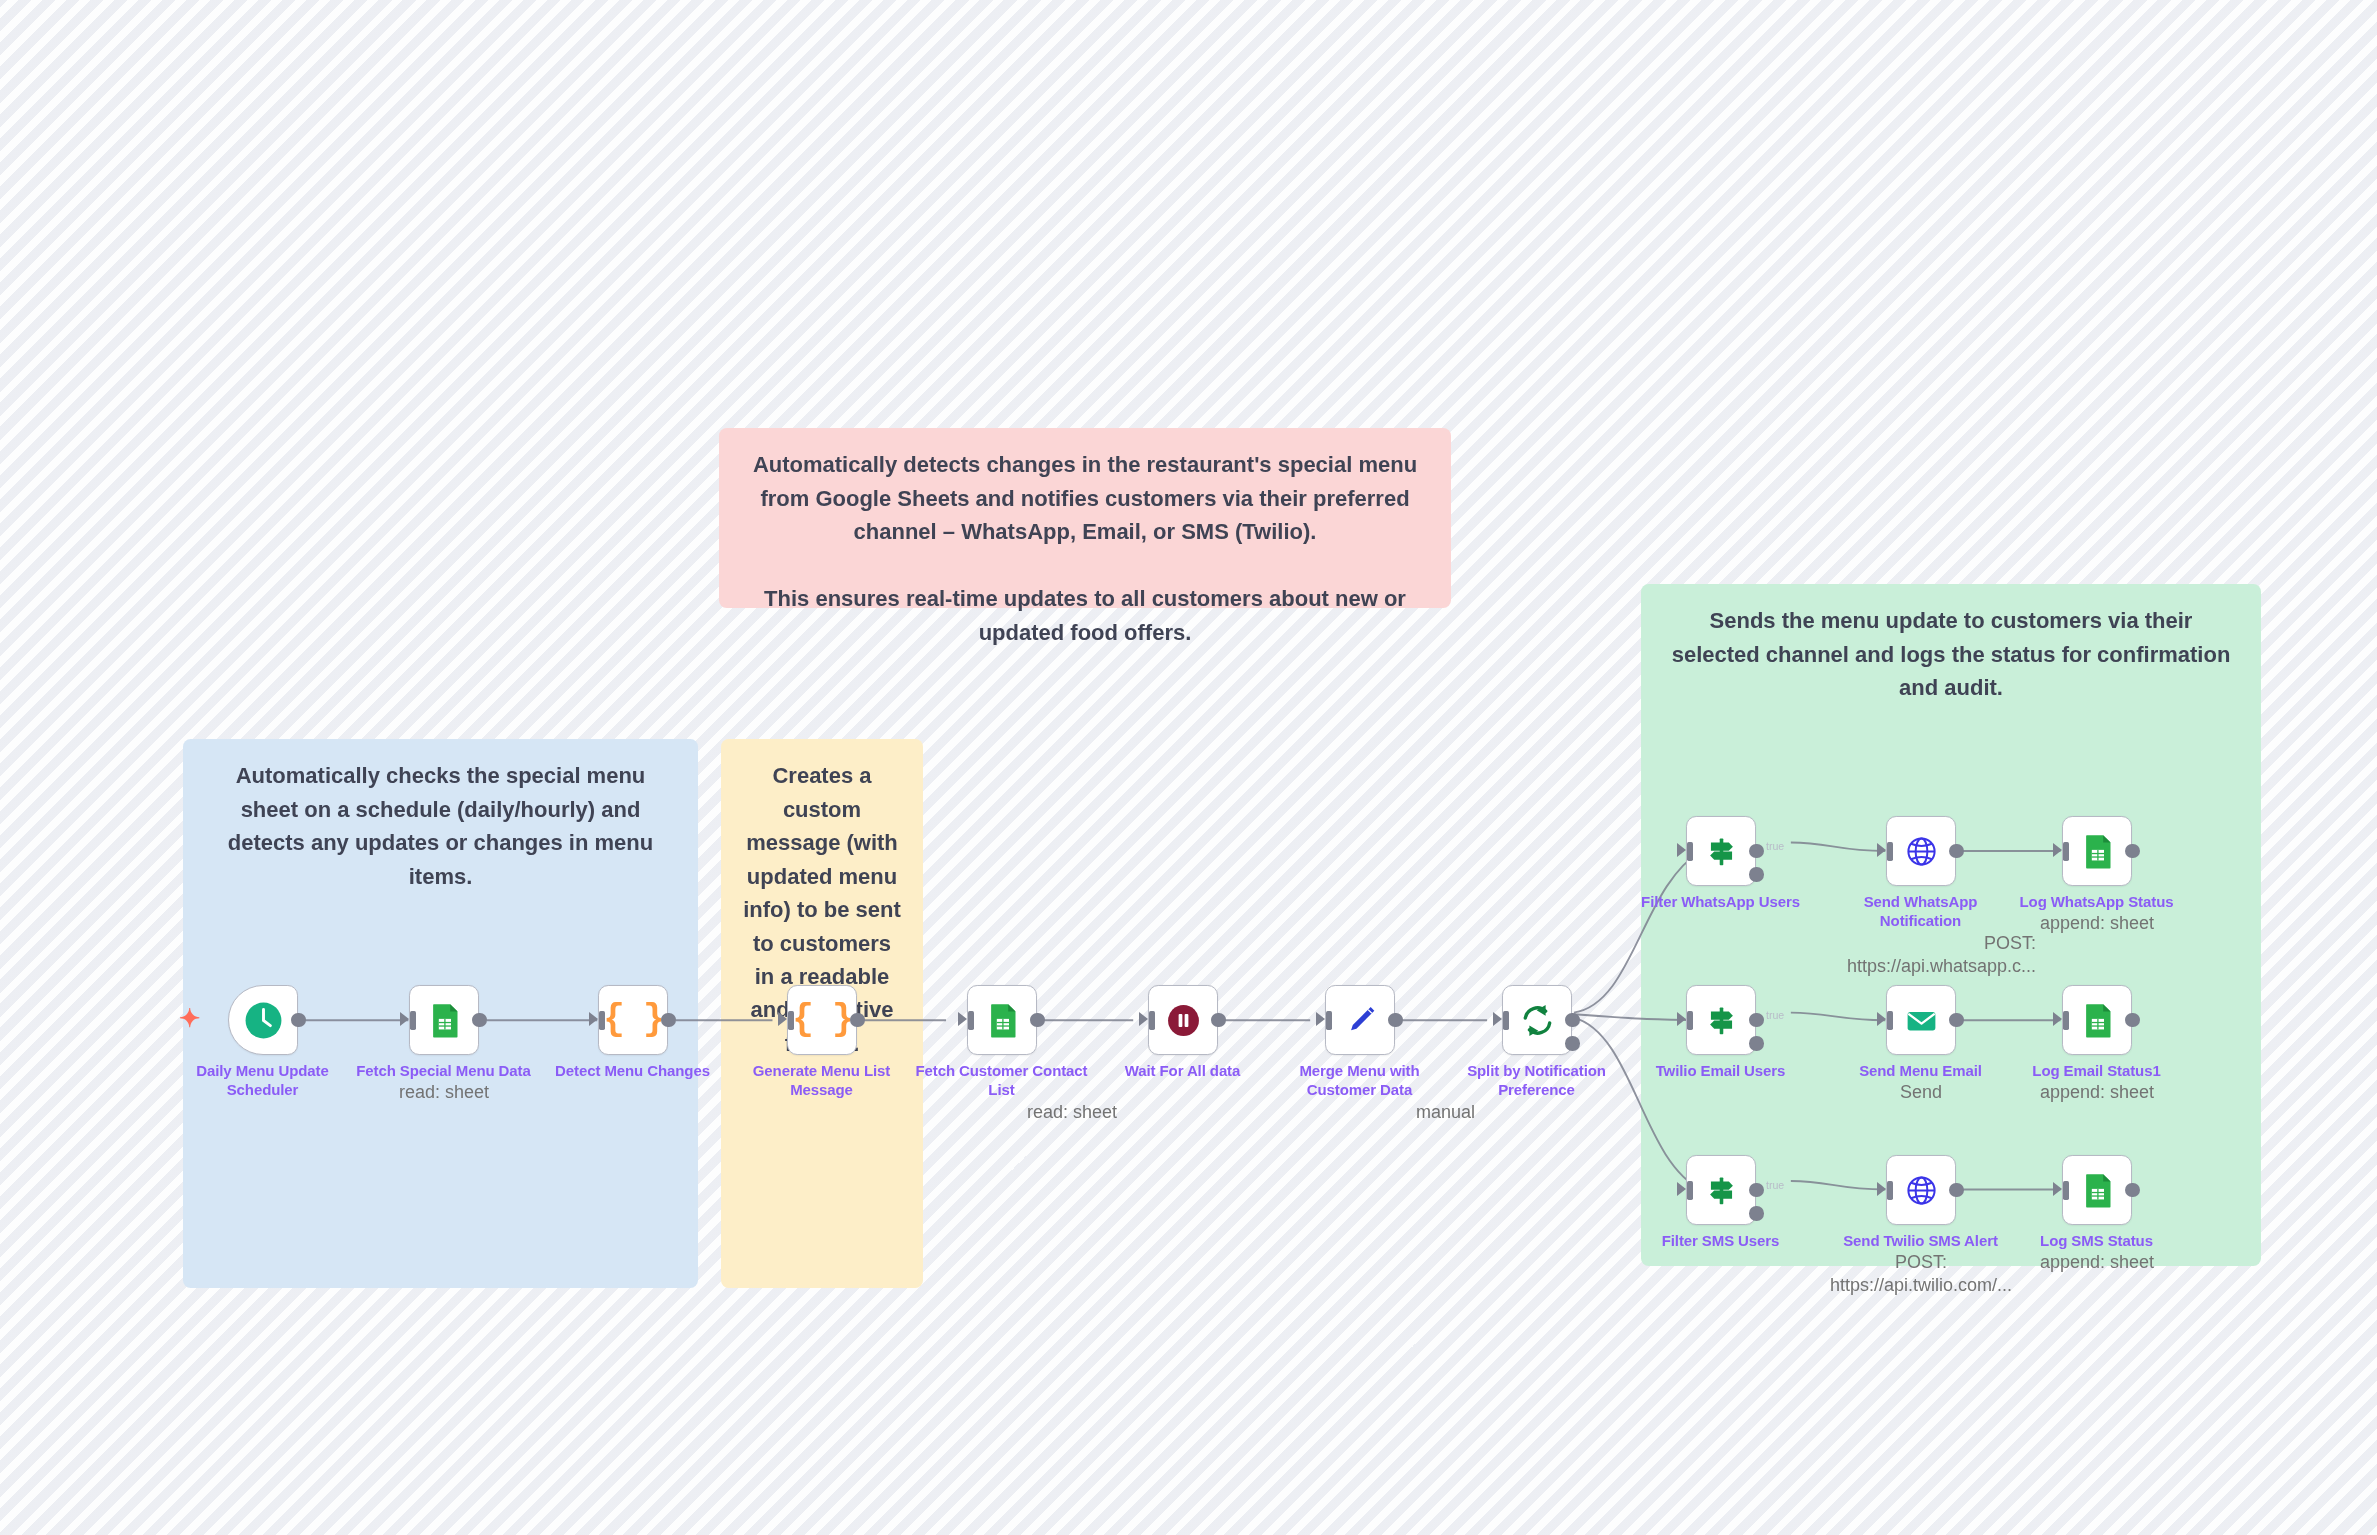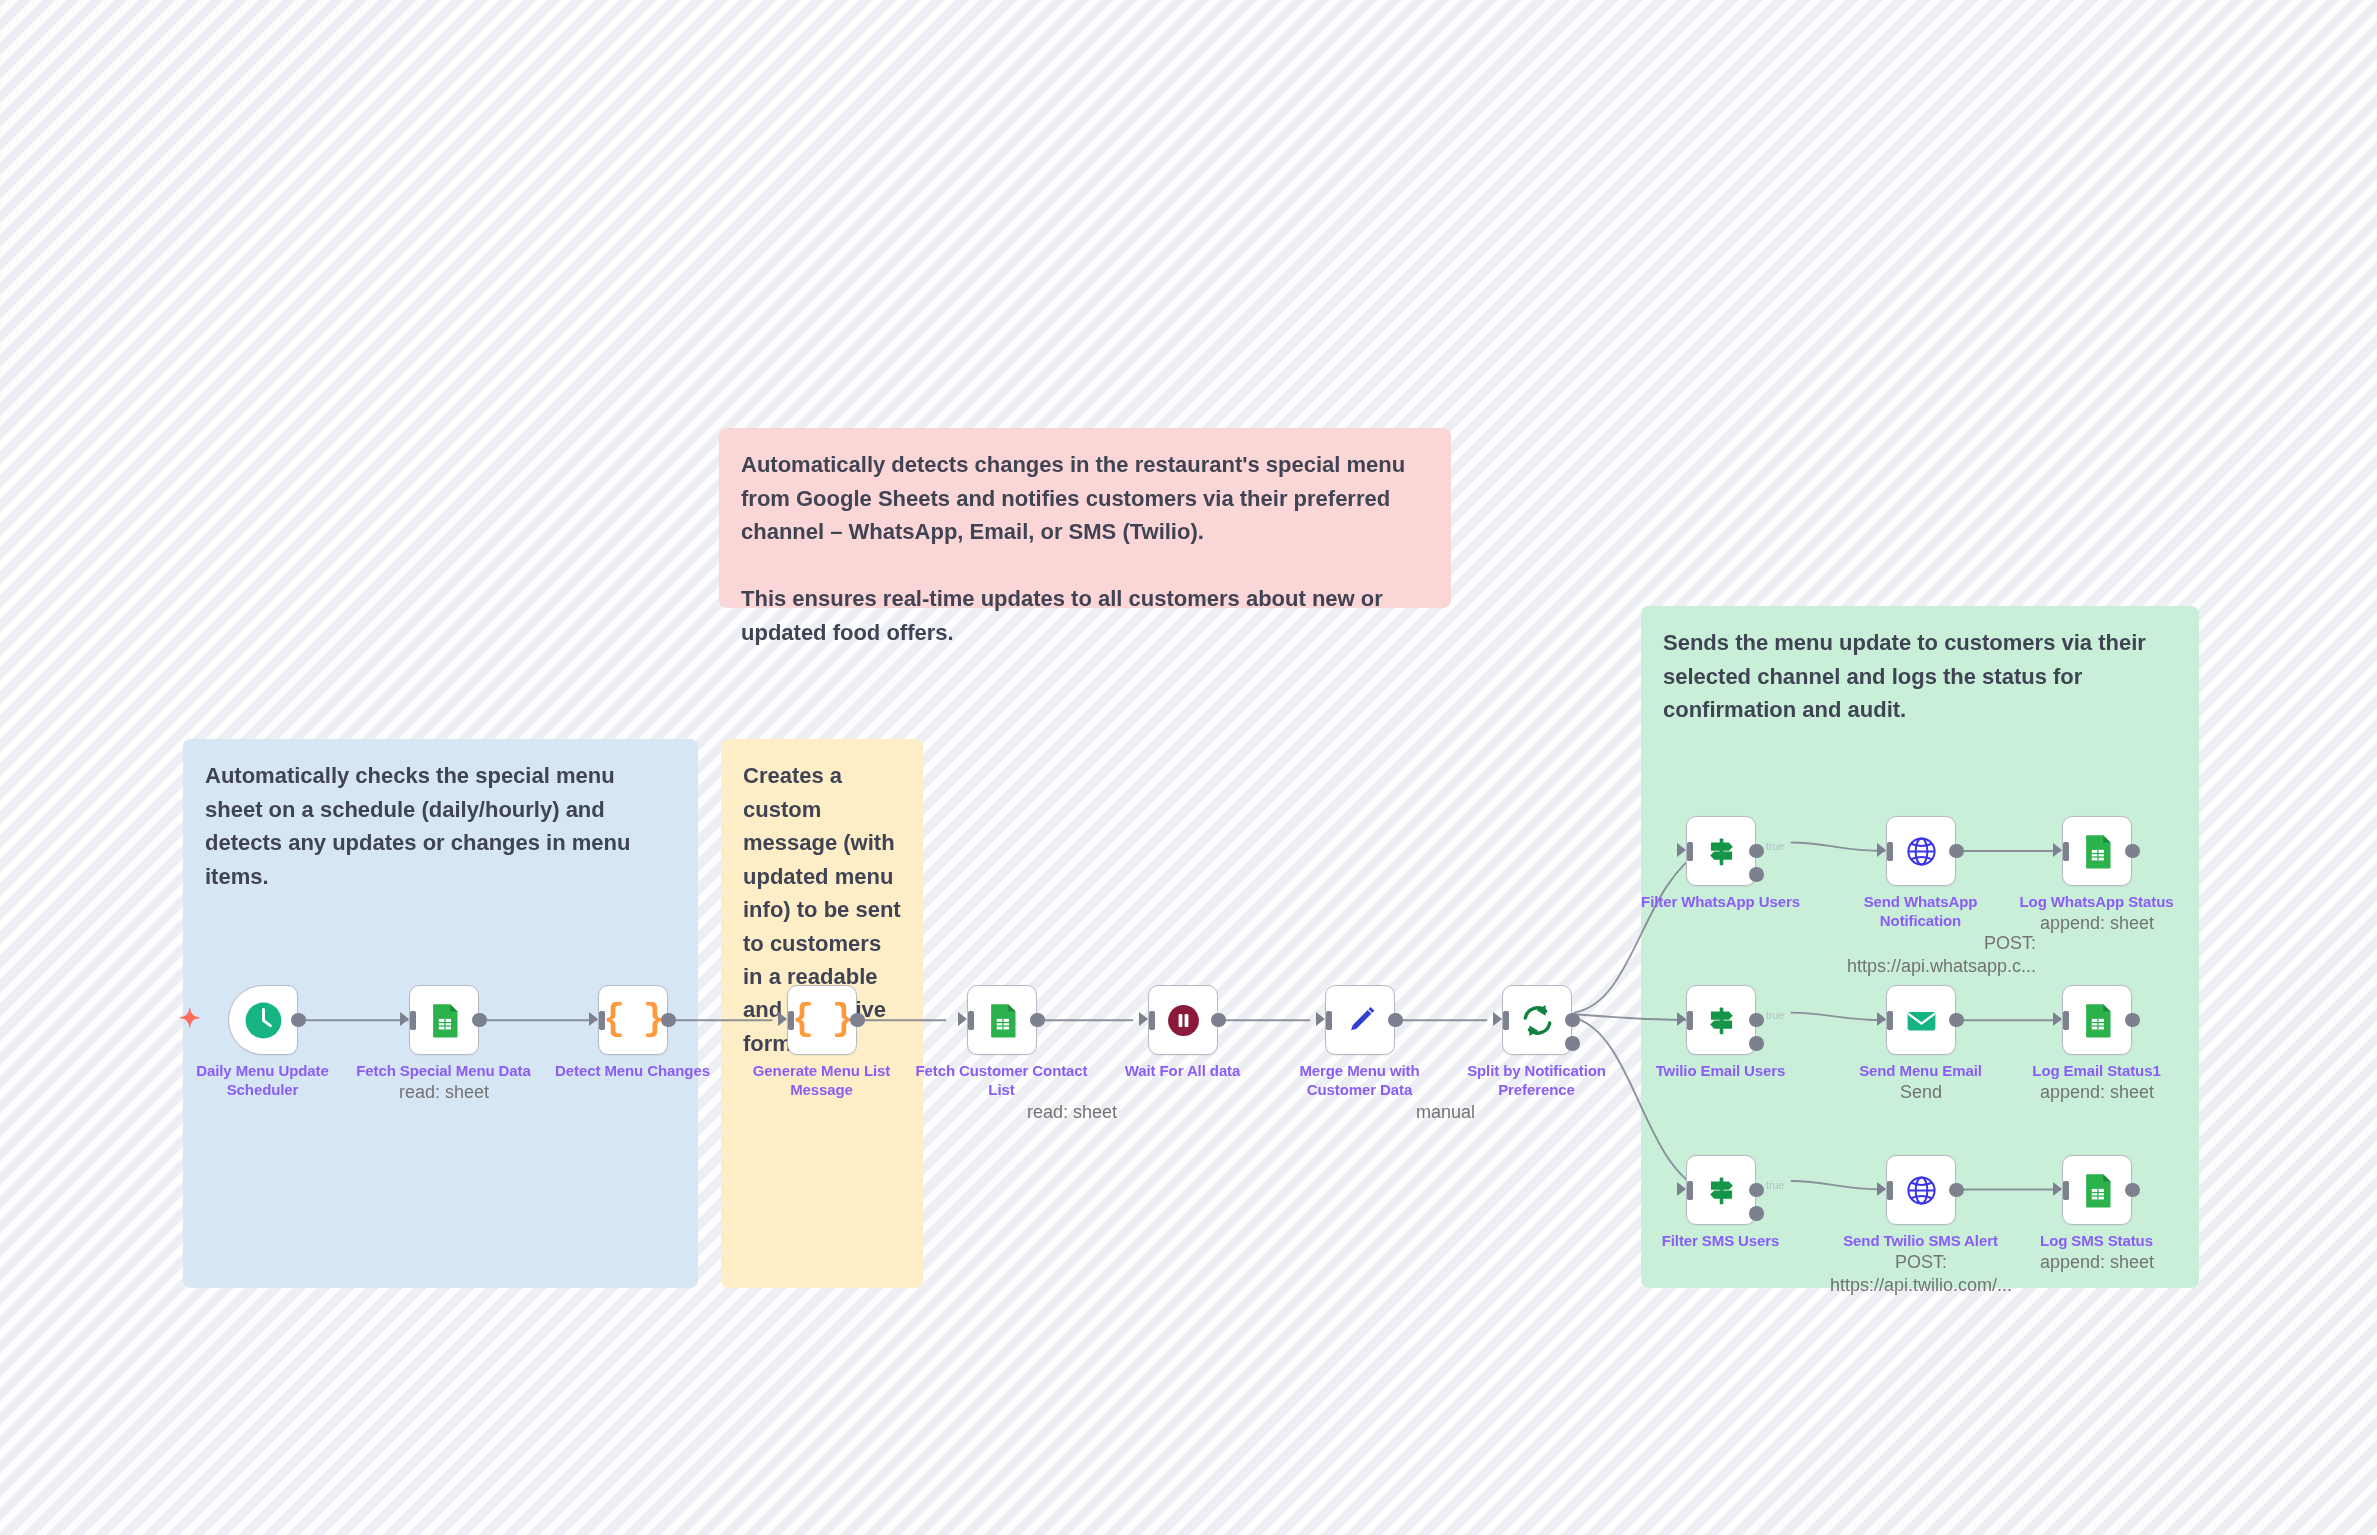--- a/index.html
+++ b/index.html
@@ -32,33 +32,34 @@
   
   .sticky {
     position: absolute;
     border-radius: 7.7px;
     padding: 20.4px 22px 17px 22px;
     font-weight: bold;
     color: #3f4354;
     line-height: 1.52;
     white-space: pre-wrap;
     z-index: 1;
+    text-align: center;
   }
   .sticky.pink   { background:#fbd6d6; }
   .sticky.blue   { background:#d6e6f5; }
   .sticky.yellow { background:#fdeec8; }
   .sticky.purple { background:#e2dcf1; }
   .sticky.green  { background:#c9 efd9; }
   .sticky.green  { background:#c9efd9; }
 
   #note-pink   { left:719px;  top:428px;  width:732px;  height:180px;  font-size:22px; }
   #note-blue   { left:183px;  top:739px;  width:515px;  height:549px;  font-size:22px; }
   #note-yellow { left:721px;  top:739px;  width:202px;  height:549px;  font-size:22px; }
   #note-purple { left:956px; top:745px;  width:645px;  height:542px;  font-size:22px; }
-  #note-green  { left:1641px; top:606px;  width:558px;  height:682px;  font-size:22px; }
+  #note-green  { left:1641px; top:584px;  width:620px;  height:682px;  font-size:22px; }
 
   
   #edges {
     position:absolute; inset:0;
     width:2377px; height:1536px;
     z-index: 2;
     pointer-events: none;
   }
 
   

